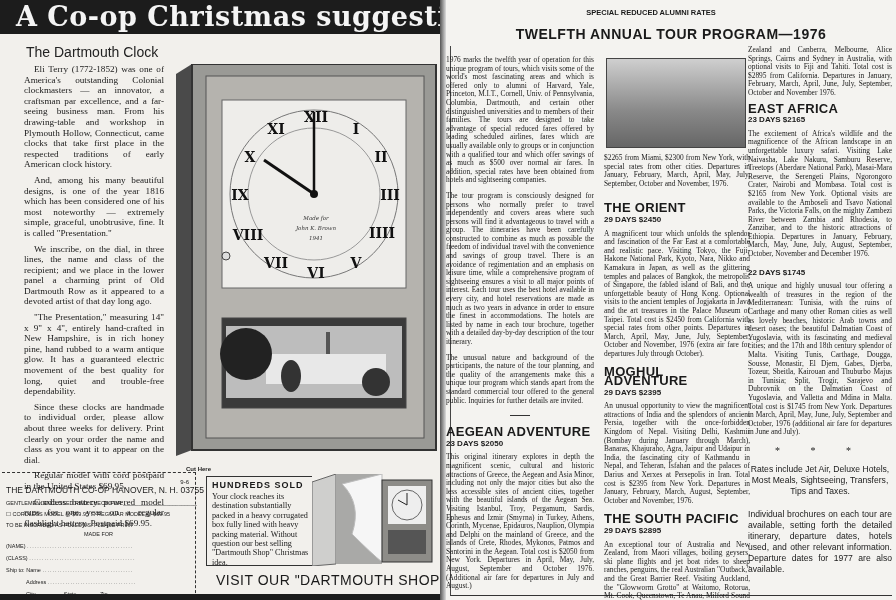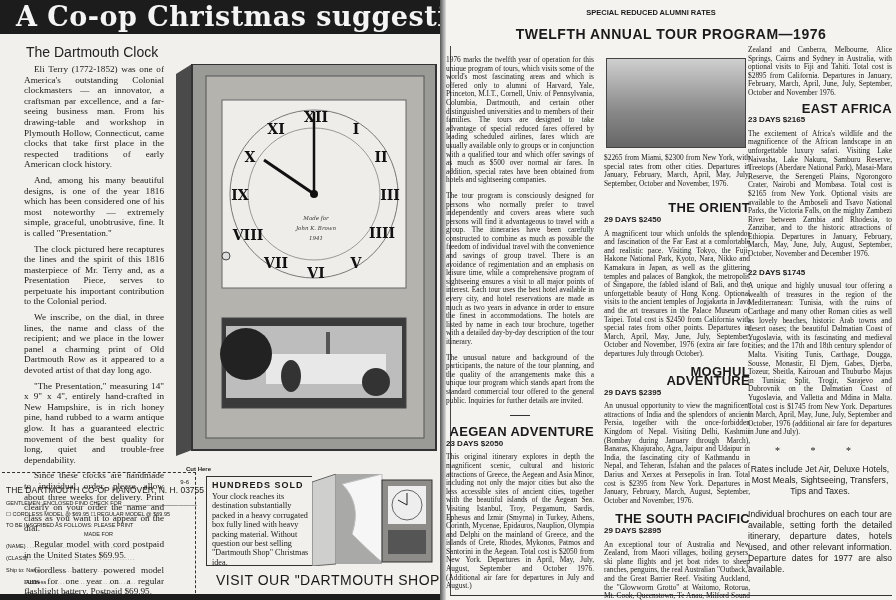--- a/index.html
+++ b/index.html
@@ -28,41 +28,40 @@
   .visit{position:absolute;left:216px;top:572px;width:224px;font-family:"Liberation Sans",sans-serif;font-size:14px;letter-spacing:0.5px;white-space:nowrap}
   .bottom-bar{position:absolute;left:0;top:594px;width:440px;height:6px;background:#1c1c1c}
 
   .rp-kicker{position:absolute;left:0;top:8px;width:450px;text-align:center;font-family:"Liberation Sans",sans-serif;font-size:7.5px;font-weight:bold;padding-right:40px}
   .rp-title{position:absolute;left:0;top:26px;width:450px;text-align:center;font-family:"Liberation Sans",sans-serif;font-size:14px;font-weight:bold;letter-spacing:0.5px;}
   .col{position:absolute;font-size:7.4px;line-height:8.6px;text-align:justify}
   .col p{margin-bottom:7px}
   .c1{left:0;top:56px;width:148px}
   .c2{left:158px;top:56px;width:146px}
   .c3{left:302px;top:46px;width:144px}
-  .tour h3{font-family:"Liberation Sans",sans-serif;font-size:13px;font-weight:bold;text-align:right;letter-spacing:0.3px}
+  .tour h3{font-family:"Liberation Sans",sans-serif;font-size:13px;font-weight:bold;text-align:left;letter-spacing:0.3px}
   .tour h5{font-family:"Liberation Sans",sans-serif;font-size:8px;font-weight:bold;text-align:left;margin:3px 0 5px}
   .tour{margin-bottom:10px}
   .sep{width:20px;height:1px;background:#333;margin:10px auto 12px}
   .parthenon{width:140px;height:90px;margin:2px 0 6px 2px;border:1.5px solid #444;background:linear-gradient(#cfcfcf,#888 60%,#666)}
   .stars{text-align:center;font-size:10px;letter-spacing:14px;margin:10px 0 8px}
   .rates{font-family:"Liberation Sans",sans-serif;font-size:8.6px;line-height:11px;text-align:center;margin-bottom:12px}
   .broch{font-family:"Liberation Sans",sans-serif;font-size:8.6px;line-height:11px;text-align:justify;margin-bottom:10px}
   .rp-border{position:absolute;left:4px;top:46px;width:442px;height:550px;border-left:1px solid #444;border-bottom:1.5px solid #333}
   .rp-edge{position:absolute;right:0;top:0;width:3px;height:600px;background:#333}
 </style>
 </head>
 <body>
 
 <div class="page-left">
   <div class="banner">A Co-op Christmas suggestion</div>
   <div class="clock-title">The Dartmouth Clock</div>
   <div class="clock-text">
     <p>Eli Terry (1772-1852) was one of America's outstanding Colonial clockmasters — an innovator, a craftsman par excellence, and a far-seeing business man. From his drawing-table and workshop in Plymouth Hollow, Connecticut, came clocks that take first place in the respected traditions of early American clock history.</p>
     <p>And, among his many beautiful designs, is one of the year 1816 which has been considered one of his most noteworthy — extremely simple, graceful, unobtrusive, fine. It is called "Presentation."</p>
-    <p>The clock pictured here recaptures the lines and the spirit of this 1816 masterpiece of Mr. Terry and, as a Presentation Piece, serves to perpetuate his important contribution to the Colonial period.</p>
     <p>We inscribe, on the dial, in three lines, the name and class of the recipient; and we place in the lower panel a charming print of Old Dartmouth Row as it appeared to a devoted artist of that day long ago.</p>
     <p>"The Presentation," measuring 14" x 9" x 4", entirely hand-crafted in New Hampshire, is in rich honey pine, hand rubbed to a warm antique glow. It has a guaranteed electric movement of the best quality for long, quiet and trouble-free dependability.</p>
     <p>Since these clocks are handmade to individual order, please allow about three weeks for delivery. Print clearly on your order the name and class as you want it to appear on the dial.</p>
     <p>Regular model with cord postpaid in the United States $69.95.</p>
     <p>Cordless battery powered model runs for one year on a regular flashlight battery. Postpaid $69.95.</p>
 
   </div>
 
   <svg class="clock-photo" viewBox="0 0 262 392">
     <rect x="0" y="2" width="262" height="390" fill="#f2f0ec"></rect>

